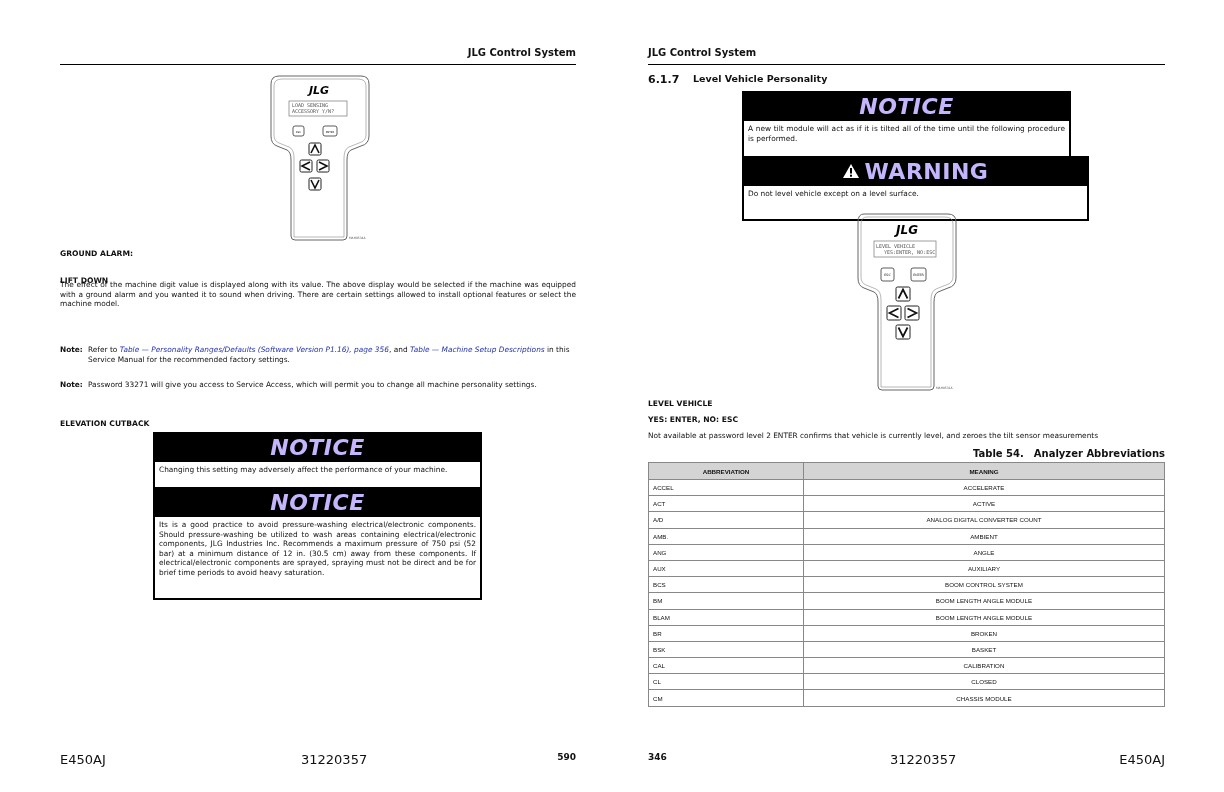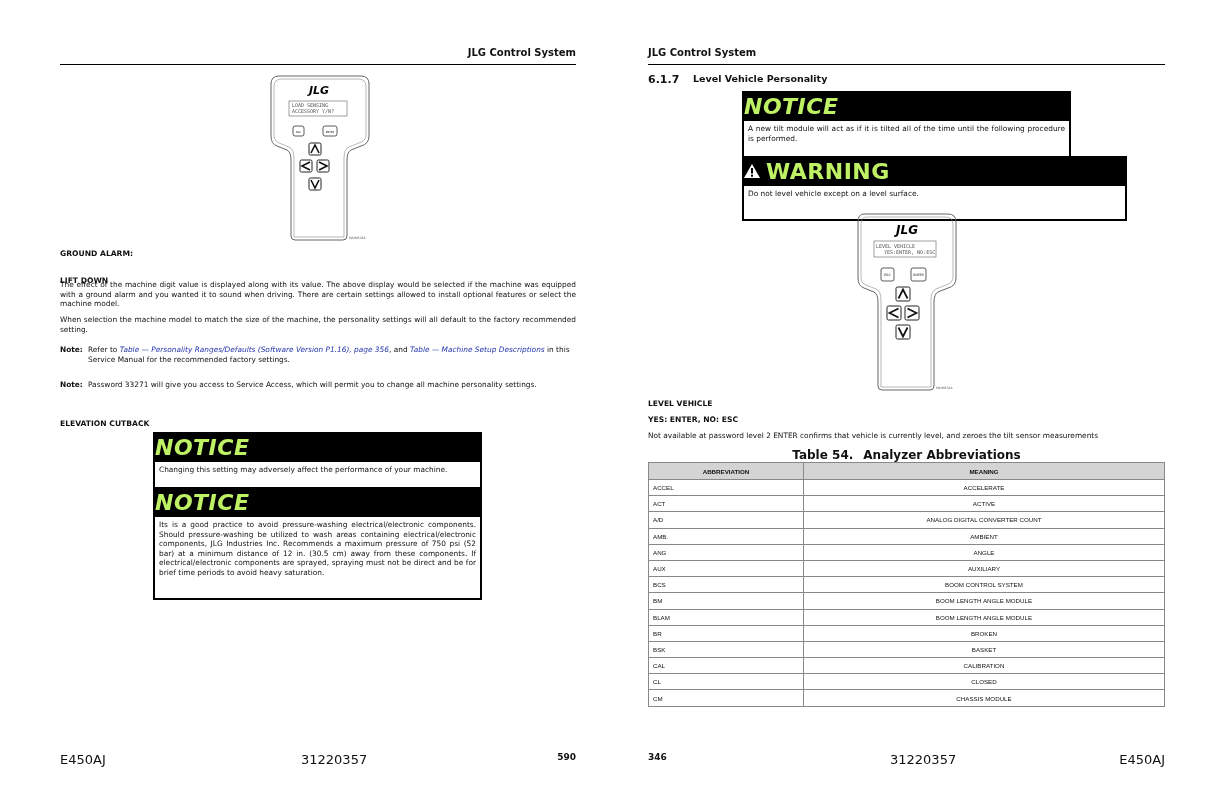--- a/index.html
+++ b/index.html
@@ -16,29 +16,29 @@
   .device svg { display: block; }
 
   .p { position: absolute; left: 0; right: 0; font-size: 7.4px; line-height: 9.6px; text-align: justify; }
   .h-bold { position: absolute; left: 0; font-size: 7.6px; font-weight: bold; }
   .note { position: absolute; left: 0; right: 0; font-size: 7.4px; line-height: 9.6px; display: flex; }
   .note-label { font-weight: bold; width: 28px; flex: none; }
   .note-body { flex: 1; }
   .xref { color: #2233aa; font-style: italic; }
 
   .callout { position: absolute; border: 2px solid #000; background: #fff; }
-  .callout-title { background: #000; color: #bef264; text-align: left; font-weight: bold; font-style: italic; font-size: 22px; line-height: 28px; letter-spacing: 0.5px; }
+  .callout-title { background: #000; color: #c4b5fd; text-align: center; font-weight: bold; font-style: italic; font-size: 22px; line-height: 28px; letter-spacing: 0.5px; }
   .callout-title.warning { font-style: normal; }
   .callout-body { padding: 3px 4px 20px 4px; font-size: 7.4px; line-height: 9.6px; text-align: justify; }
   .warn-tri { display: inline-block; vertical-align: middle; margin-right: 6px; margin-top: -4px; }
 
   .section-num { position: absolute; top: 73px; left: 0; font-size: 11px; font-weight: bold; }
   .section-title { position: absolute; top: 73px; left: 45px; font-size: 9.5px; font-weight: bold; }
 
-  .table-caption { position: absolute; top: 448px; left: 0; right: 0; text-align: center; font-size: 12px; font-weight: bold; }
+  .table-caption { position: absolute; top: 448px; left: 0; right: 0; text-align: right; font-size: 10px; font-weight: bold; }
   .table-caption .num { margin-right: 10px; }
   table.abbr { position: absolute; top: 462px; left: 0; width: 517px; border-collapse: collapse; font-family: "Liberation Sans", sans-serif; font-size: 6.2px; }
   table.abbr th { background: #d4d4d4; border: 1px solid #888; height: 17px; font-weight: bold; text-align: center; }
   table.abbr td { border: 1px solid #888; height: 16.2px; padding-left: 4px; }
   table.abbr td.meaning { text-align: center; padding-left: 0; }
   table.abbr col.c1 { width: 155px; }
 
   .footer { position: absolute; top: 752px; font-size: 13px; }
   .footer.pg { font-size: 9px; font-weight: bold; top: 752px; }
 </style>
@@ -69,21 +69,20 @@
       <path d="M50 88 L58 92 L50 96" fill="none" stroke="#111" stroke-width="1.6"></path>
       <rect x="40" y="104" width="12" height="12" rx="1.5" fill="#fff" stroke="#222" stroke-width="1"></rect>
       <path d="M42 106 L46 114 L50 106" fill="none" stroke="#111" stroke-width="1.6"></path>
       <text x="80" y="165" font-family="DejaVu Sans, sans-serif" font-size="3" fill="#555">MAH0534A</text>
     </svg>
   </div>
 
   <div class="h-bold" style="top:249px;">GROUND ALARM:</div>
   <div class="h-bold" style="top:265px;margin-top:11px;">LIFT DOWN</div>
   <div class="p" style="top:280px;">The effect of the machine digit value is displayed along with its value. The above display would be selected if the machine was equipped with a ground alarm and you wanted it to sound when driving. There are certain settings allowed to install optional features or select the machine model.</div>
-  <div class="p" style="top:315px;">When selection the machine model to match the size of the machine, the personality settings will all default to the factory recommended setting.</div>
 
   <div class="note" style="top:345px;">
     <span class="note-label">Note:</span>
     <span class="note-body"><span>Refer to </span><span class="xref">Table — Personality Ranges/Defaults (Software Version P1.16), page 356</span><span>, and </span><span class="xref">Table — Machine Setup Descriptions</span><span> in this Service Manual for the recommended factory settings.</span></span>
   </div>
 
   <div class="note" style="top:380px;">
     <span class="note-label">Note:</span>
     <span class="note-body">Password 33271 will give you access to Service Access, which will permit you to change all machine personality settings.</span>
   </div>
@@ -110,21 +109,21 @@
   <div class="head-rule"></div>
 
   <div class="section-num">6.1.7</div>
   <div class="section-title">Level Vehicle Personality</div>
 
   <div class="callout" style="left:94px; top:91px; width:329px;">
     <div class="callout-title">NOTICE</div>
     <div class="callout-body">A new tilt module will act as if it is tilted all of the time until the following procedure is performed.</div>
   </div>
 
-  <div class="callout" style="left:94px; top:156px; width:385px;">
+  <div class="callout" style="left:94px; top:156px; width:347px;">
     <div class="callout-title warning"><svg class="warn-tri" width="16" height="14" viewBox="0 0 16 14">
           <path d="M8 0 L16 14 H0 Z" fill="#fff"></path>
           <rect x="7" y="4" width="2" height="5.5" fill="#000"></rect>
           <rect x="7" y="10.7" width="2" height="2" fill="#000"></rect>
         </svg><span>WARNING</span></div>
     <div class="callout-body">Do not level vehicle except on a level surface.</div>
   </div>
 
   <div class="device" style="left:206px; top:212px;">
     <svg width="110" height="180" viewBox="0 0 110 180">

